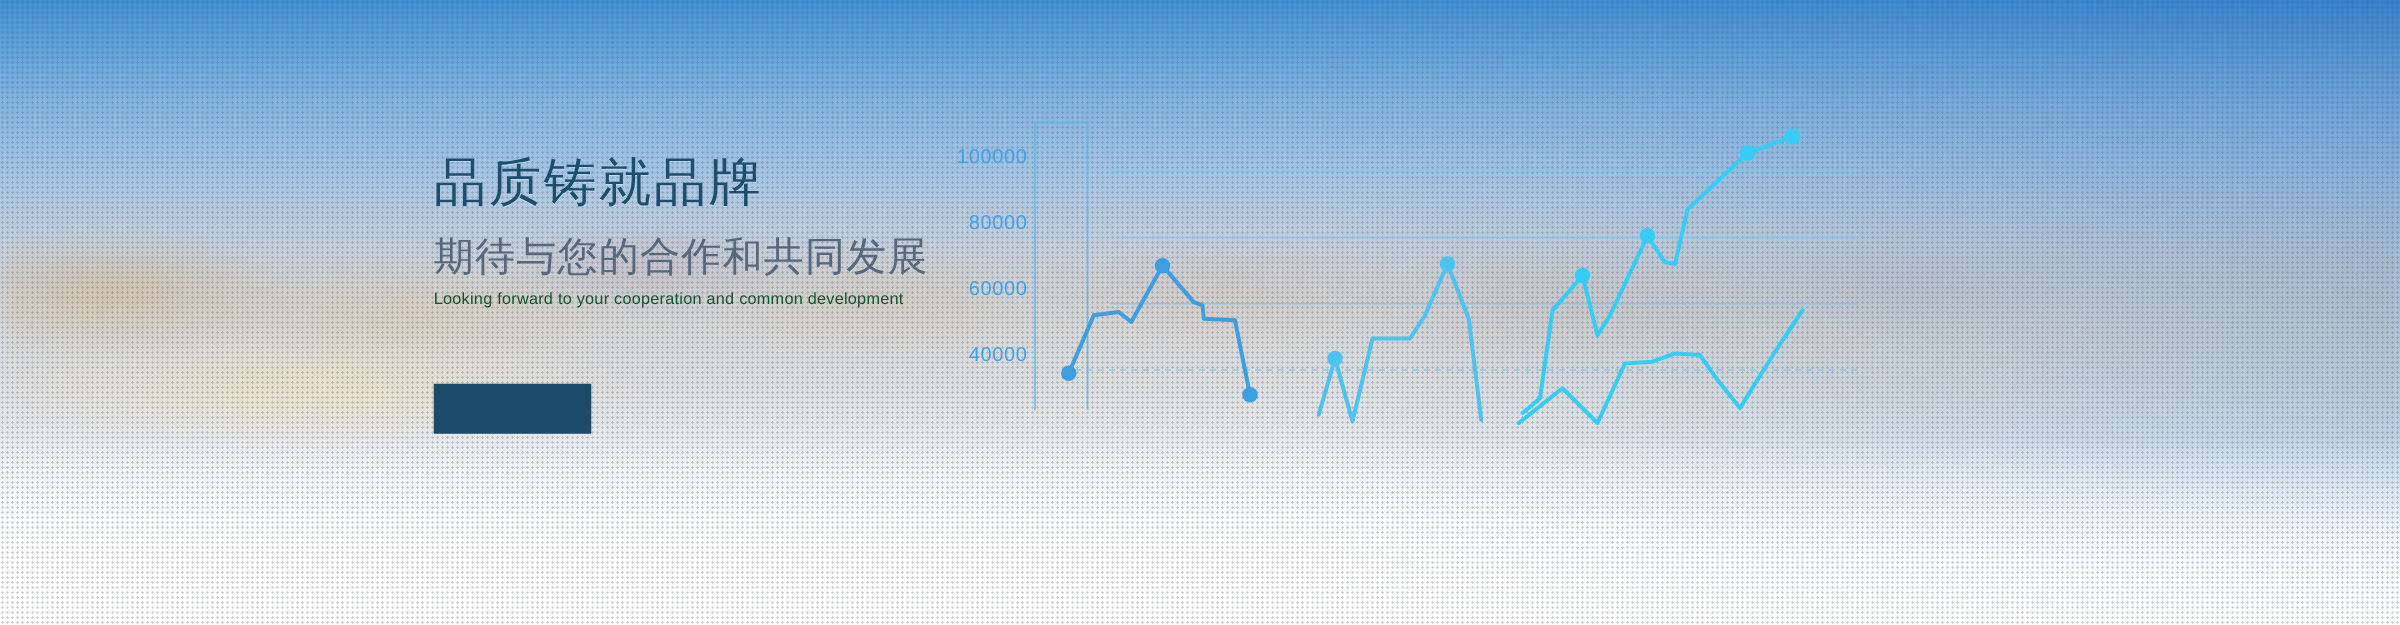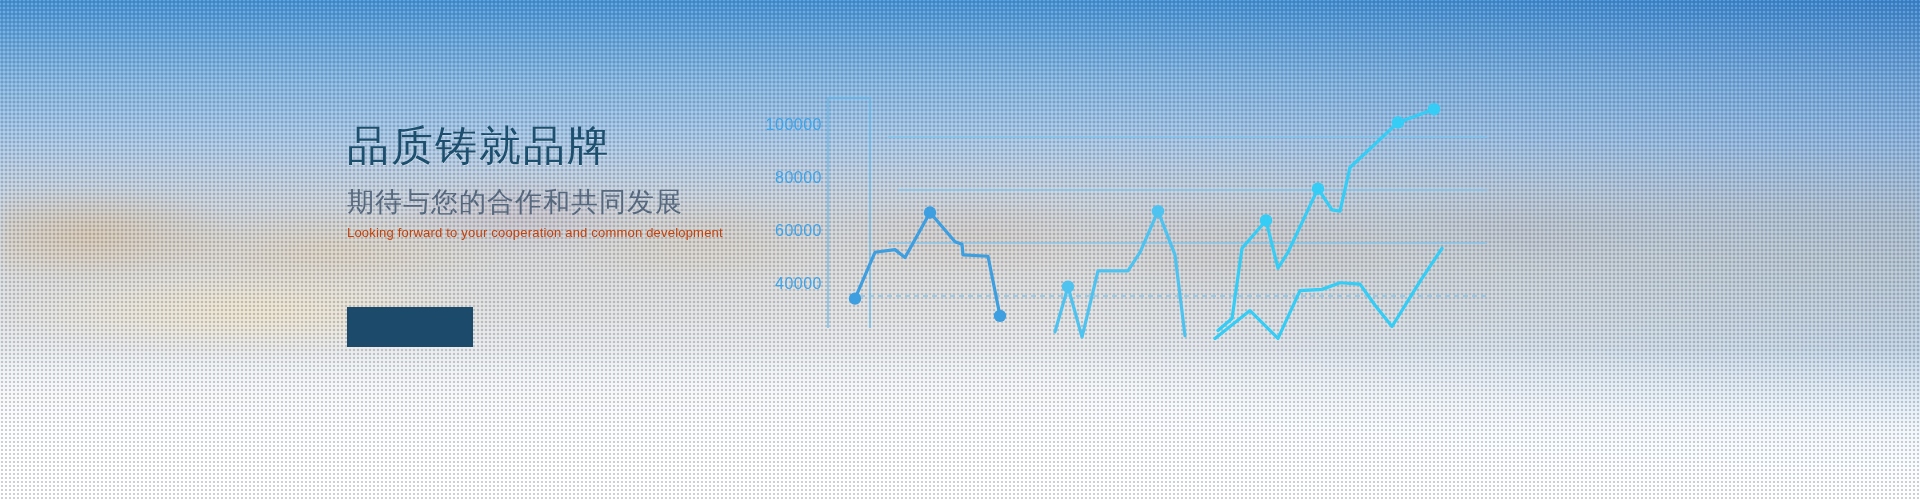--- a/index.html
+++ b/index.html
@@ -107,32 +107,32 @@
   .headline {
     font-size: 42px;
     font-weight: 400;
     letter-spacing: 2px;
     color: #1c4f6e;
     line-height: 1.15;
     margin: 0 0 16px 0;
     text-shadow: 0 1px 0 rgba(255,255,255,.35);
   }
   .subhead {
-    font-size: 27px;
+    font-size: 32px;
     font-weight: 400;
     letter-spacing: 1px;
     color: #56687e;
     line-height: 1.2;
     margin: 0 0 6px 0;
   }
   .subhead-en {
     font-size: 13px;
     font-weight: 400;
     letter-spacing: .2px;
-    color: #c2410c;
+    color: #14532d;
     line-height: 1.3;
     margin: 0;
   }
   .cta {
     position: absolute;
     left: 347px;
     top: 307px;
     width: 126px;
     height: 40px;
     background: #1b4a6b;

